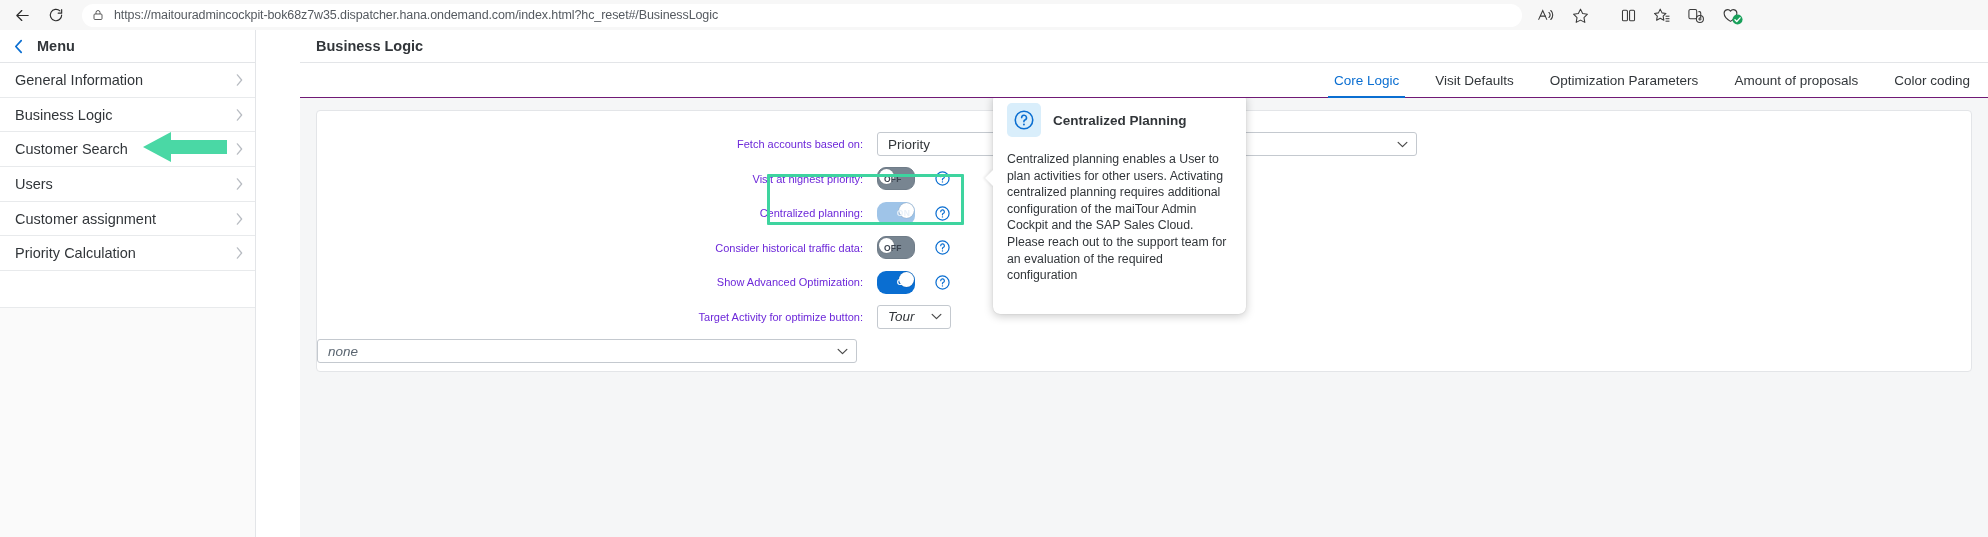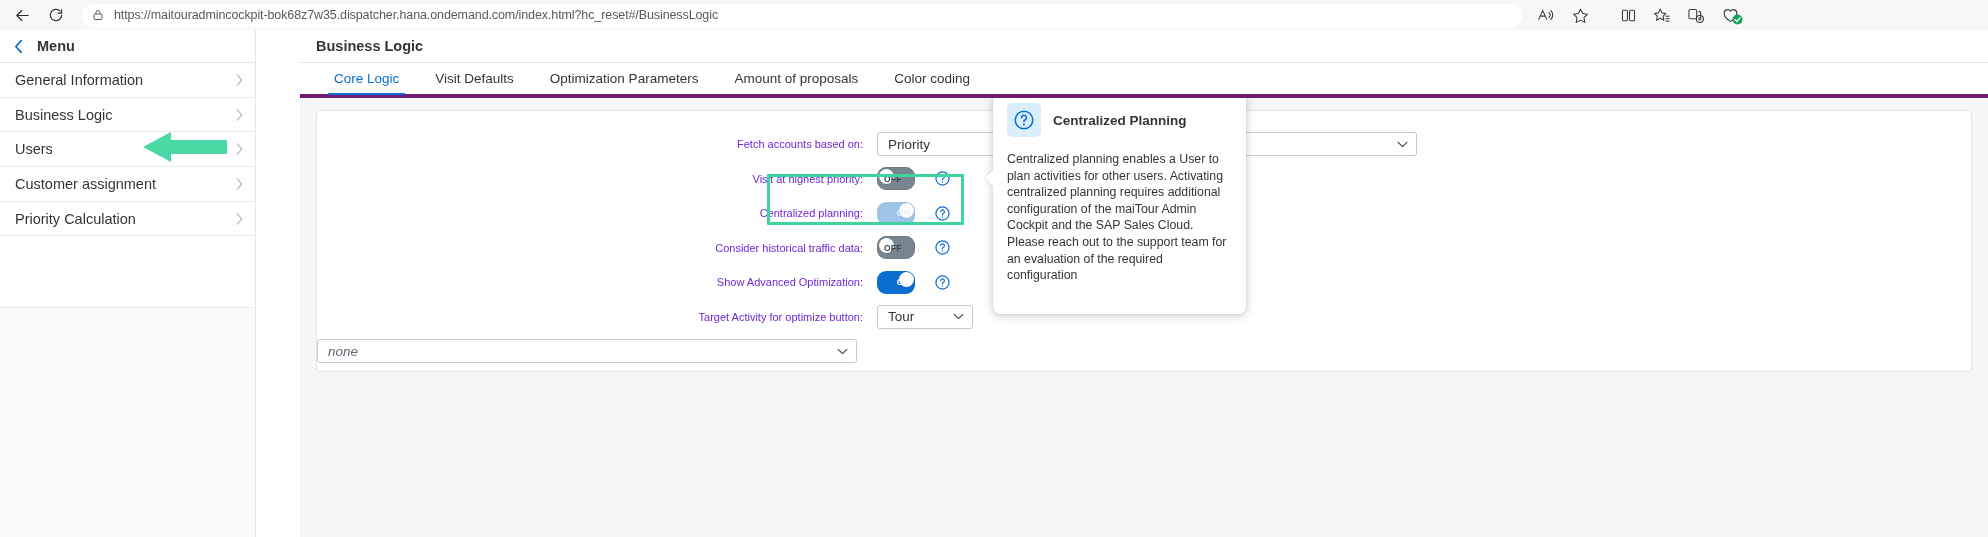--- a/index.html
+++ b/index.html
@@ -154,22 +154,23 @@
     font-size: 14.5px;
     font-weight: bold;
     color: #32363a;
   }
 
   .tabs {
     height: 35px;
     display: flex;
     align-items: stretch;
     padding-left: 16px;
-    border-bottom: 4px solid #701a75;
-    background: #ffffff;
+    border-bottom: 1px solid #701a75;
+    background: #ffffff;
+    justify-content: flex-end;
   }
   .tab {
     display: flex;
     align-items: center;
     padding: 0 18px;
     font-size: 13.5px;
     color: #32363a;
     cursor: pointer;
     position: relative;
     white-space: nowrap;
@@ -222,21 +223,21 @@
     background: #fff;
     display: flex;
     align-items: center;
     justify-content: space-between;
     padding: 0 8px 0 10px;
     font-size: 13.5px;
     color: #32363a;
     cursor: pointer;
   }
   .select-wide { width: 540px; }
-  .select-narrow { width: 96px; }
+  .select-narrow { width: 74px; font-style: italic; }
   .select-box .caret { color: #4a4a4a; display: flex; margin-left: 6px; }
   .select-box .val.italic { font-style: italic; color: #5a6570; }
 
   
   .switch {
     width: 38px; height: 23px;
     border-radius: 9px;
     position: relative;
     display: inline-flex;
     align-items: center;
@@ -442,20 +443,28 @@
 
     <div class="sidebar-item">
       <span class="label">Business Logic</span>
       <span class="chev">
         <svg width="7" height="12" viewBox="0 0 8 14" fill="none" stroke="currentColor" stroke-width="1.5" stroke-linecap="round" stroke-linejoin="round">
             <polyline points="1.5 1 6.5 7 1.5 13"></polyline>
           </svg>
       </span>
     </div>
 
+    <div class="sidebar-item">
+      <span class="label">Customer Search</span>
+      <span class="chev">
+        <svg width="7" height="12" viewBox="0 0 8 14" fill="none" stroke="currentColor" stroke-width="1.5" stroke-linecap="round" stroke-linejoin="round">
+            <polyline points="1.5 1 6.5 7 1.5 13"></polyline>
+          </svg>
+      </span>
+    </div>
 
     <div class="sidebar-item">
       <span class="label">Users</span>
       <span class="chev">
         <svg width="7" height="12" viewBox="0 0 8 14" fill="none" stroke="currentColor" stroke-width="1.5" stroke-linecap="round" stroke-linejoin="round">
             <polyline points="1.5 1 6.5 7 1.5 13"></polyline>
           </svg>
       </span>
     </div>
 

